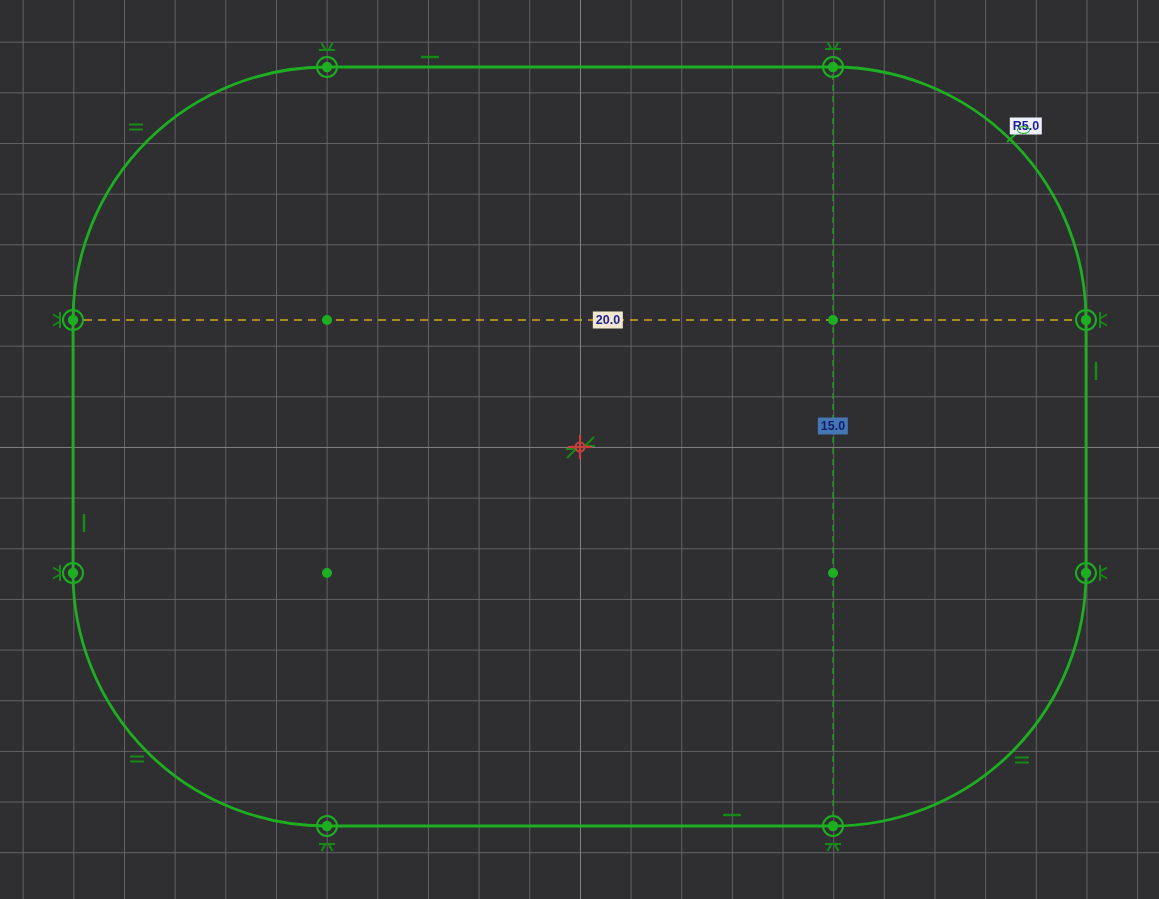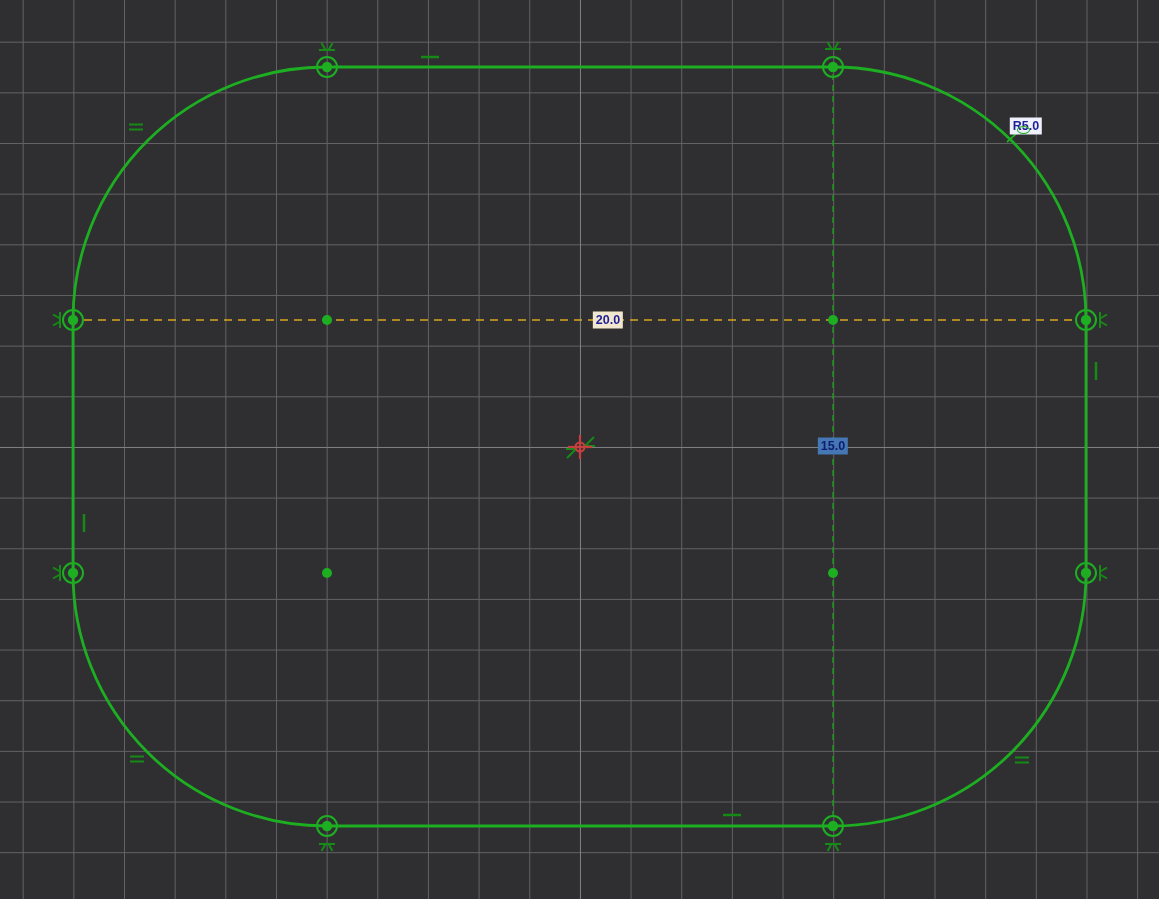--- a/index.html
+++ b/index.html
@@ -22,21 +22,21 @@
   .dim-label{
     position:absolute;z-index:3;
     transform:translate(-50%,-50%);
     font-size:12.5px;line-height:15px;
     padding:1px 3px;
     white-space:nowrap;
     cursor:default;
     font-weight:bold;
   }
   #label-width{left:581px;top:320px;background:#f1e7ce;color:#1e1e96;margin-left:27px;}
-  #label-height{left:833px;top:446px;background:#4477b4;color:#101d6e;}
+  #label-height{left:833px;top:426px;background:#4477b4;color:#101d6e;}
   #label-radius{left:1026px;top:126px;background:#eef0fb;color:#1e1e96;}
   #radius-ellipse{
     position:absolute;z-index:4;
     left:1017px;top:126px;width:11px;height:6px;
     border:1.6px solid #1dae22;border-radius:50%;
     pointer-events:none;
   }
 </style>
 </head>
 <body>

